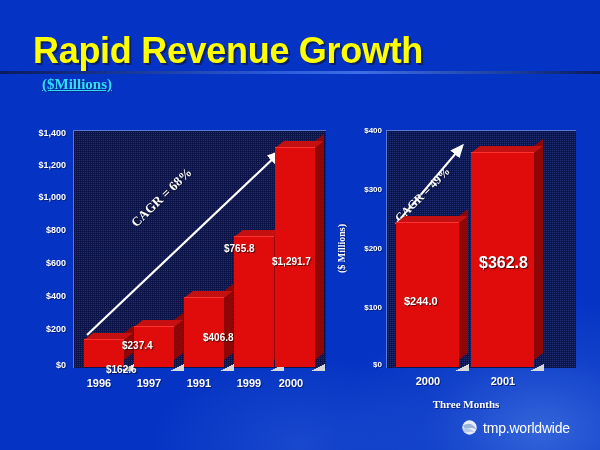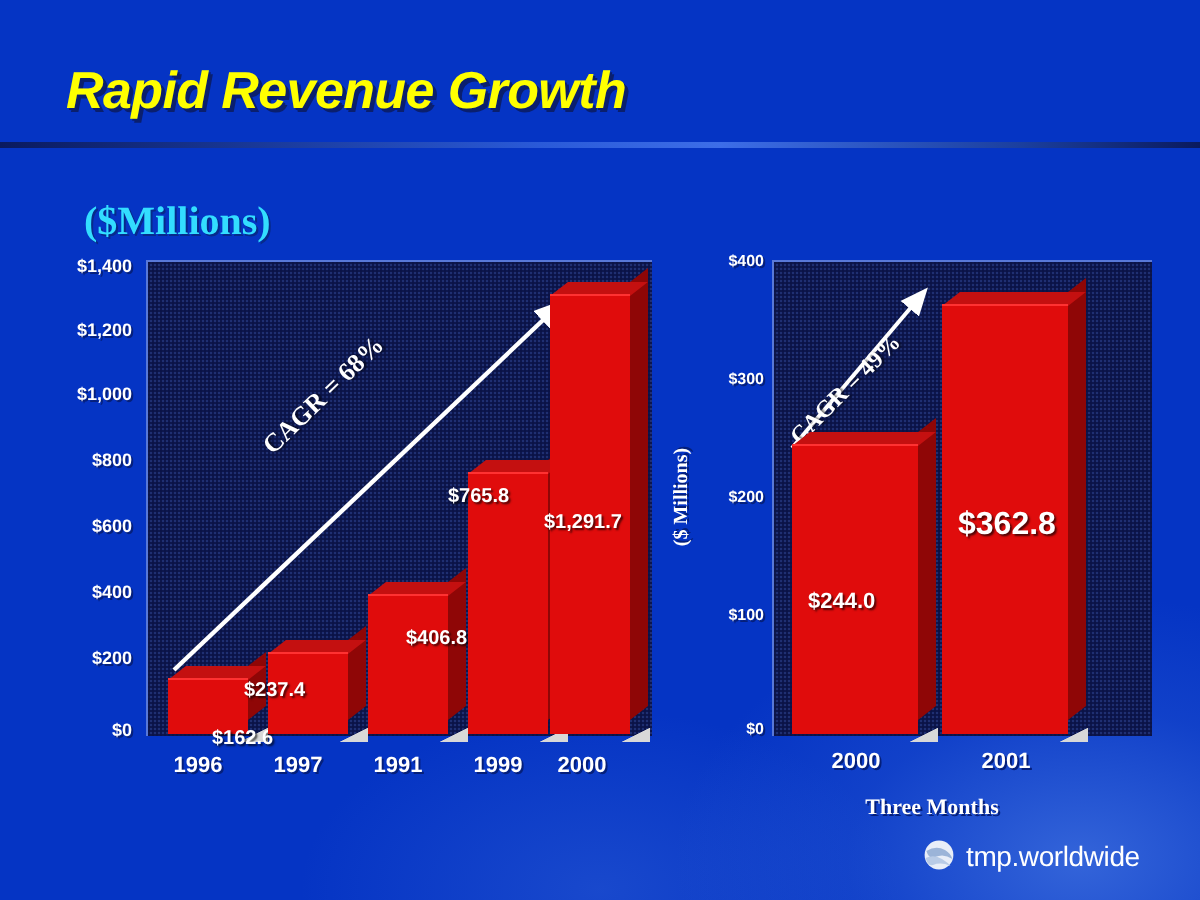--- a/index.html
+++ b/index.html
@@ -17,43 +17,43 @@
       #0534c4;
     font-family: "Liberation Sans", sans-serif;
     overflow: hidden;
   }
 
   
   .title {
     position: absolute;
     left: 33px; top: 30px;
     font-family: "Liberation Sans", sans-serif;
-    font-size: 26px;
+    font-size: 36px;
     font-weight: bold;
     color: #ffff00;
     letter-spacing: -0.3px;
     text-shadow: 2px 2px 0 #0a1f6e, 1px 1px 0 #0a1f6e;
     white-space: nowrap;
-    font-style: italic;
   }
   .title-rule {
     position: absolute;
     left: 0; top: 71px;
     width: 600px; height: 3px;
     background: linear-gradient(to right, #0a1a5e 0%, #2a5ad8 45%, #3d6ee8 60%, #1b3f9e 85%, #0a1a5e 100%);
   }
   .subtitle {
     position: absolute;
-    left: 42px; top: 100px;
-    font-family: "Liberation Serif", serif;
-    font-size: 20px;
+    left: 42px; top: 76px;
+    font-family: "Liberation Serif", serif;
+    font-size: 15px;
     font-weight: bold;
     color: #33ddff;
     text-shadow: 1px 1px 0 #072a8a;
     white-space: nowrap;
+    text-decoration: underline;
   }
 
   
   .chart {
     position: absolute;
   }
   .plot {
     position: absolute;
     background-color: #1f2f72;
     background-image:
@@ -226,21 +226,21 @@
       <div class="front"></div>
     </div>
     <div class="bar-value" style="left:122px; top:340px;">$237.4</div>
 
     <div class="bar" style="left:184px; top:298px; width:40px; height:69px;">
       <div class="shadow"></div>
       <div class="side"></div>
       <div class="top"></div>
       <div class="front"></div>
     </div>
-    <div class="bar-value" style="left:172px; top:314px;padding-left:31px;">$406.8</div>
+    <div class="bar-value" style="left:172px; top:332px;padding-left:31px;">$406.8</div>
 
     <div class="bar" style="left:234px; top:237px; width:40px; height:130px;">
       <div class="shadow"></div>
       <div class="side"></div>
       <div class="top"></div>
       <div class="front"></div>
     </div>
     <div class="bar-value" style="left:224px; top:243px;">$765.8</div>
 
     <div class="bar" style="left:275px; top:148px; width:40px; height:219px;">

